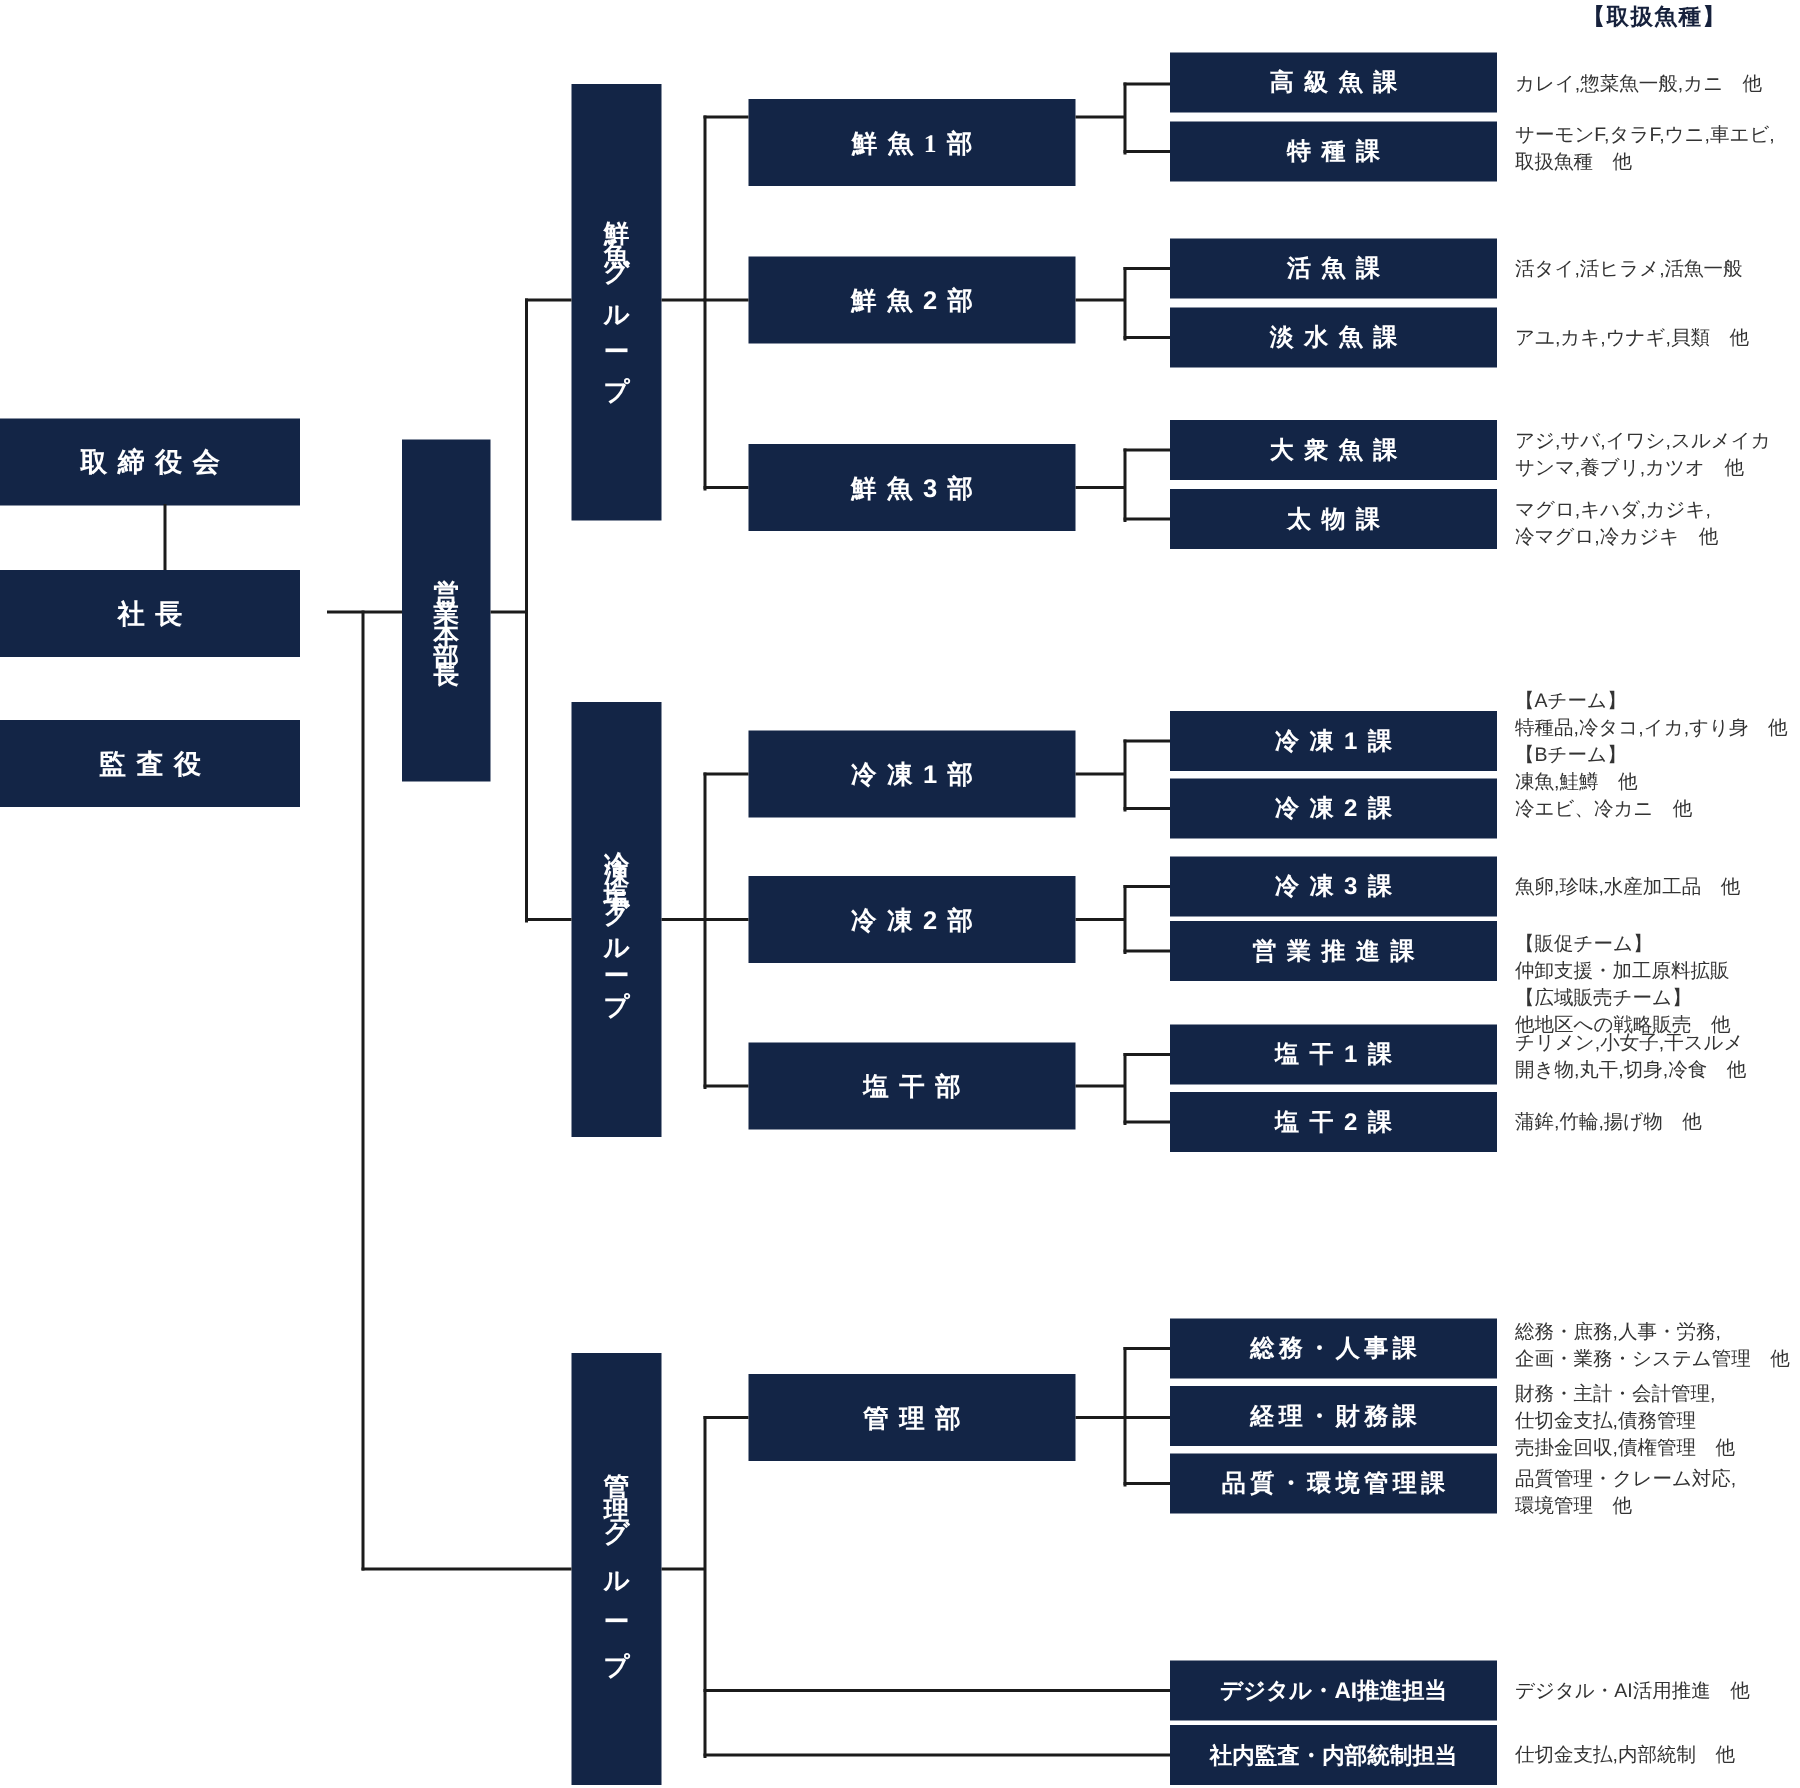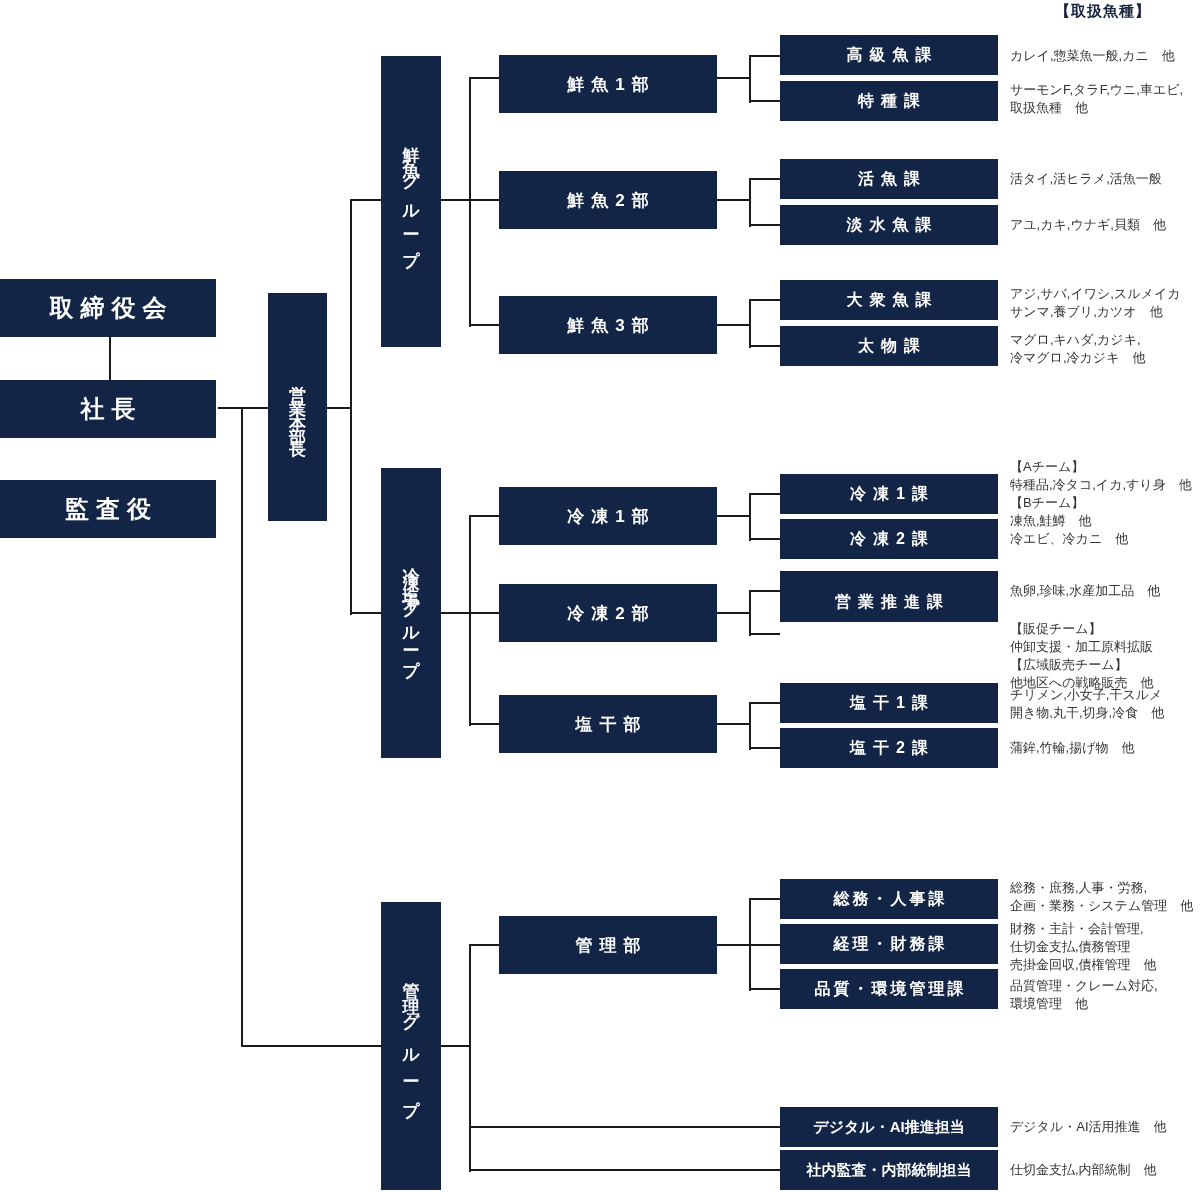--- a/index.html
+++ b/index.html
@@ -6,21 +6,21 @@
   #canvas{
     position:relative;width:1200px;height:1192px;background:#ffffff;overflow:hidden;
     font-family:"Liberation Sans","DejaVu Sans",sans-serif;
     --navy:#132546;--line:#1b1b1b;--note:#333333;
   }
   .box{
     position:absolute;background:var(--navy);color:#ffffff;
     display:flex;align-items:center;justify-content:center;
     font-weight:bold;box-sizing:border-box;text-align:center;
   }
-  .exec{left:0;width:216px;height:58px;font-size:24px;letter-spacing:7px;text-indent:7px;}
+  .exec{left:0;width:200px;height:58px;font-size:18px;letter-spacing:7px;text-indent:7px;}
   .vbox{
     writing-mode:vertical-rl;text-orientation:upright;
     font-size:17px;
   }
   .dept{left:499px;width:218px;height:58px;font-size:17px;letter-spacing:7px;text-indent:7px;}
   .sect{left:780px;width:218px;height:40px;font-size:16px;}
   .ls-wide{letter-spacing:7px;text-indent:7px;}
   .ls-mid{letter-spacing:3px;text-indent:3px;}
   .ls-tight{letter-spacing:0px;font-size:15px;}
   .hline,.vline{position:absolute;background:var(--line);}
@@ -44,21 +44,21 @@
   <div class="box exec" style="top:279px;">取締役会</div>
   <div class="box exec" style="top:380px;">社長</div>
   <div class="box exec" style="top:480px;">監査役</div>
 
   <div class="box vbox" style="left:268px;top:293px;width:59px;height:228px;letter-spacing:14px;">営業本部長</div>
 
   <div class="box vbox" style="left:381px;top:56px;width:60px;height:291px;letter-spacing:13px;">鮮魚グループ</div>
   <div class="box vbox" style="left:381px;top:468px;width:60px;height:290px;letter-spacing:7px;">冷凍・塩干グループ</div>
   <div class="box vbox" style="left:381px;top:902px;width:60px;height:288px;letter-spacing:16px;">管理グループ</div>
 
-  <div class="box dept" style="top:55px;">鮮魚1部</div>
+  <div class="box dept" style="top:66px;font-family:Liberation Serif, serif;">鮮魚1部</div>
   <div class="box dept" style="top:171px;">鮮魚2部</div>
   <div class="box dept" style="top:296px;">鮮魚3部</div>
   <div class="box dept" style="top:487px;">冷凍1部</div>
   <div class="box dept" style="top:584px;">冷凍2部</div>
   <div class="box dept" style="top:695px;">塩干部</div>
   <div class="box sect ls-wide" style="top: 35px;">高級魚課</div>
 
 <div class="box dept" style="top:916px;">管理部</div>
     <div class="note" style="top: 56px;">カレイ,惣菜魚一般,カニ　他</div>
     <div class="box sect ls-wide" style="top: 81px;">特種課</div>
@@ -76,21 +76,21 @@
 冷マグロ,冷カジキ　他</div>
     <div class="box sect ls-wide" style="top: 474px;">冷凍1課</div>
     <div class="note" style="top: 494px;">【Aチーム】
 特種品,冷タコ,イカ,すり身　他
 【Bチーム】
 凍魚,鮭鱒　他</div>
     <div class="box sect ls-wide" style="top: 519px;">冷凍2課</div>
     <div class="note" style="top: 539px;">冷エビ、冷カニ　他</div>
     <div class="box sect ls-wide" style="top: 571px;">冷凍3課</div>
     <div class="note" style="top: 591px;">魚卵,珍味,水産加工品　他</div>
-    <div class="box sect ls-wide" style="top: 582px;">営業推進課</div>
+    <div class="box sect ls-wide" style="top: 614px;">営業推進課</div>
     <div class="note" style="top: 656px;">【販促チーム】
 仲卸支援・加工原料拡販
 【広域販売チーム】
 他地区への戦略販売　他</div>
     <div class="box sect ls-wide" style="top: 683px;">塩干1課</div>
     <div class="note" style="top: 704px;">チリメン,小女子,干スルメ
 開き物,丸干,切身,冷食　他</div>
     <div class="box sect ls-wide" style="top: 728px;">塩干2課</div>
     <div class="note" style="top: 748px;">蒲鉾,竹輪,揚げ物　他</div>
     <div class="box sect ls-mid" style="top: 879px;">総務・人事課</div>

